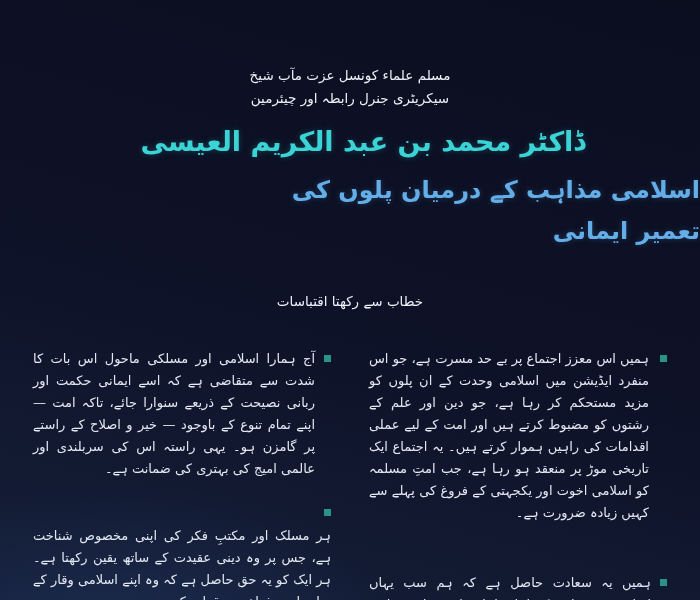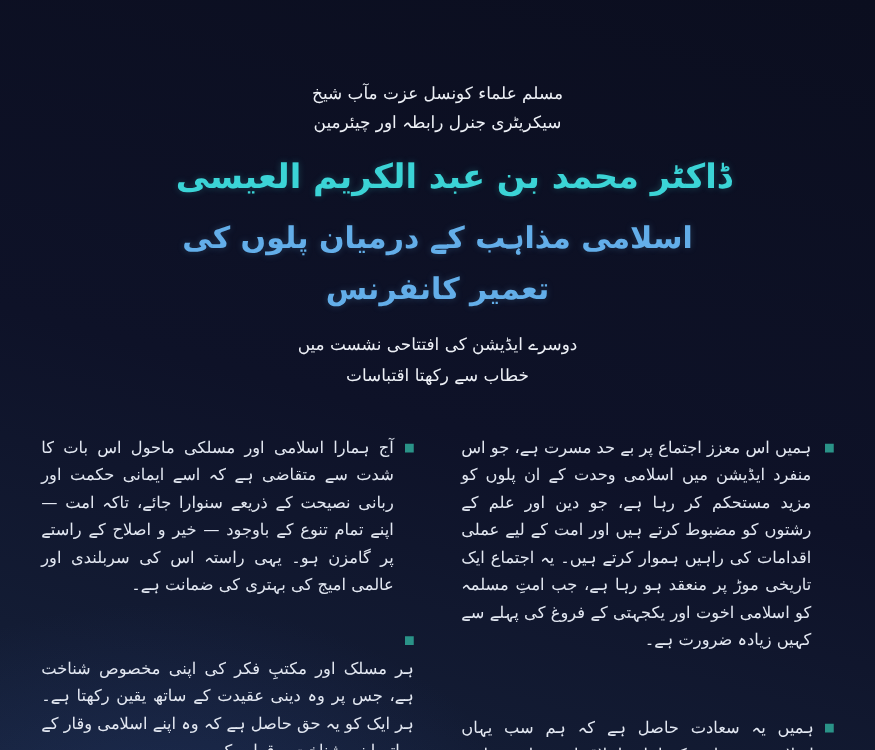--- a/index.html
+++ b/index.html
@@ -39,20 +39,21 @@
     font-size:27px;font-weight:bold;line-height:40px;
     color:var(--name-accent);
     text-shadow:0 0 6px rgba(59,212,214,.25);
     padding-left:26px;
   }
   .conf-title{
     margin-top:8px;
     font-size:24px;font-weight:bold;line-height:41px;
     color:var(--title-accent);
     text-shadow:0 0 6px rgba(99,174,233,.25);
+    text-align:right;
   }
   .subtitle{
     margin-top:12px;
     font-size:13.5px;line-height:25px;
     color:var(--header-text);
   }
 
   
   .columns{position:absolute;top:348px;left:0;right:0;bottom:0;}
   .col{position:absolute;top:0;bottom:0;width:298px;}
@@ -81,23 +82,23 @@
 <body>
 
 <div class="poster">
 
   <header class="header">
     <div class="hdr-line">مسلم علماء کونسل عزت مآب شیخ</div>
     <div class="hdr-line">سیکریٹری جنرل رابطہ اور چیئرمین</div>
 
     <h1 class="speaker-name">ڈاکٹر محمد بن عبد الکریم العیسی</h1>
 
-    <h2 class="conf-title"><span>اسلامی مذاہب کے درمیان پلوں کی</span><br><span>تعمیر کانفرنس</span></h2>
+    <h2 class="conf-title"><span>اسلامی مذاہب کے درمیان پلوں کی</span><br><span>تعمیر ایمانی</span></h2>
 
-    <div class="subtitle"><span>دوسرے ایڈیشن کی افتتاحی نشست میں</span><br><span>خطاب سے رکھتا اقتباسات</span></div>
+    <div class="subtitle"><br><span>خطاب سے رکھتا اقتباسات</span></div>
   </header>
 
   <main class="columns">
 
     <section class="col col-left">
       <div class="quote-item">
         <span class="bullet-sq"></span>
         <p class="quote-text">آج ہمارا اسلامی اور مسلکی ماحول اس بات کا شدت سے متقاضی ہے کہ اسے ایمانی حکمت اور ربانی نصیحت کے ذریعے سنوارا جائے، تاکہ امت — اپنے تمام تنوع کے باوجود — خیر و اصلاح کے راستے پر گامزن ہو۔ یہی راستہ اس کی سربلندی اور عالمی امیج کی بہتری کی ضمانت ہے۔</p>
       </div>
       <div class="quote-item">

